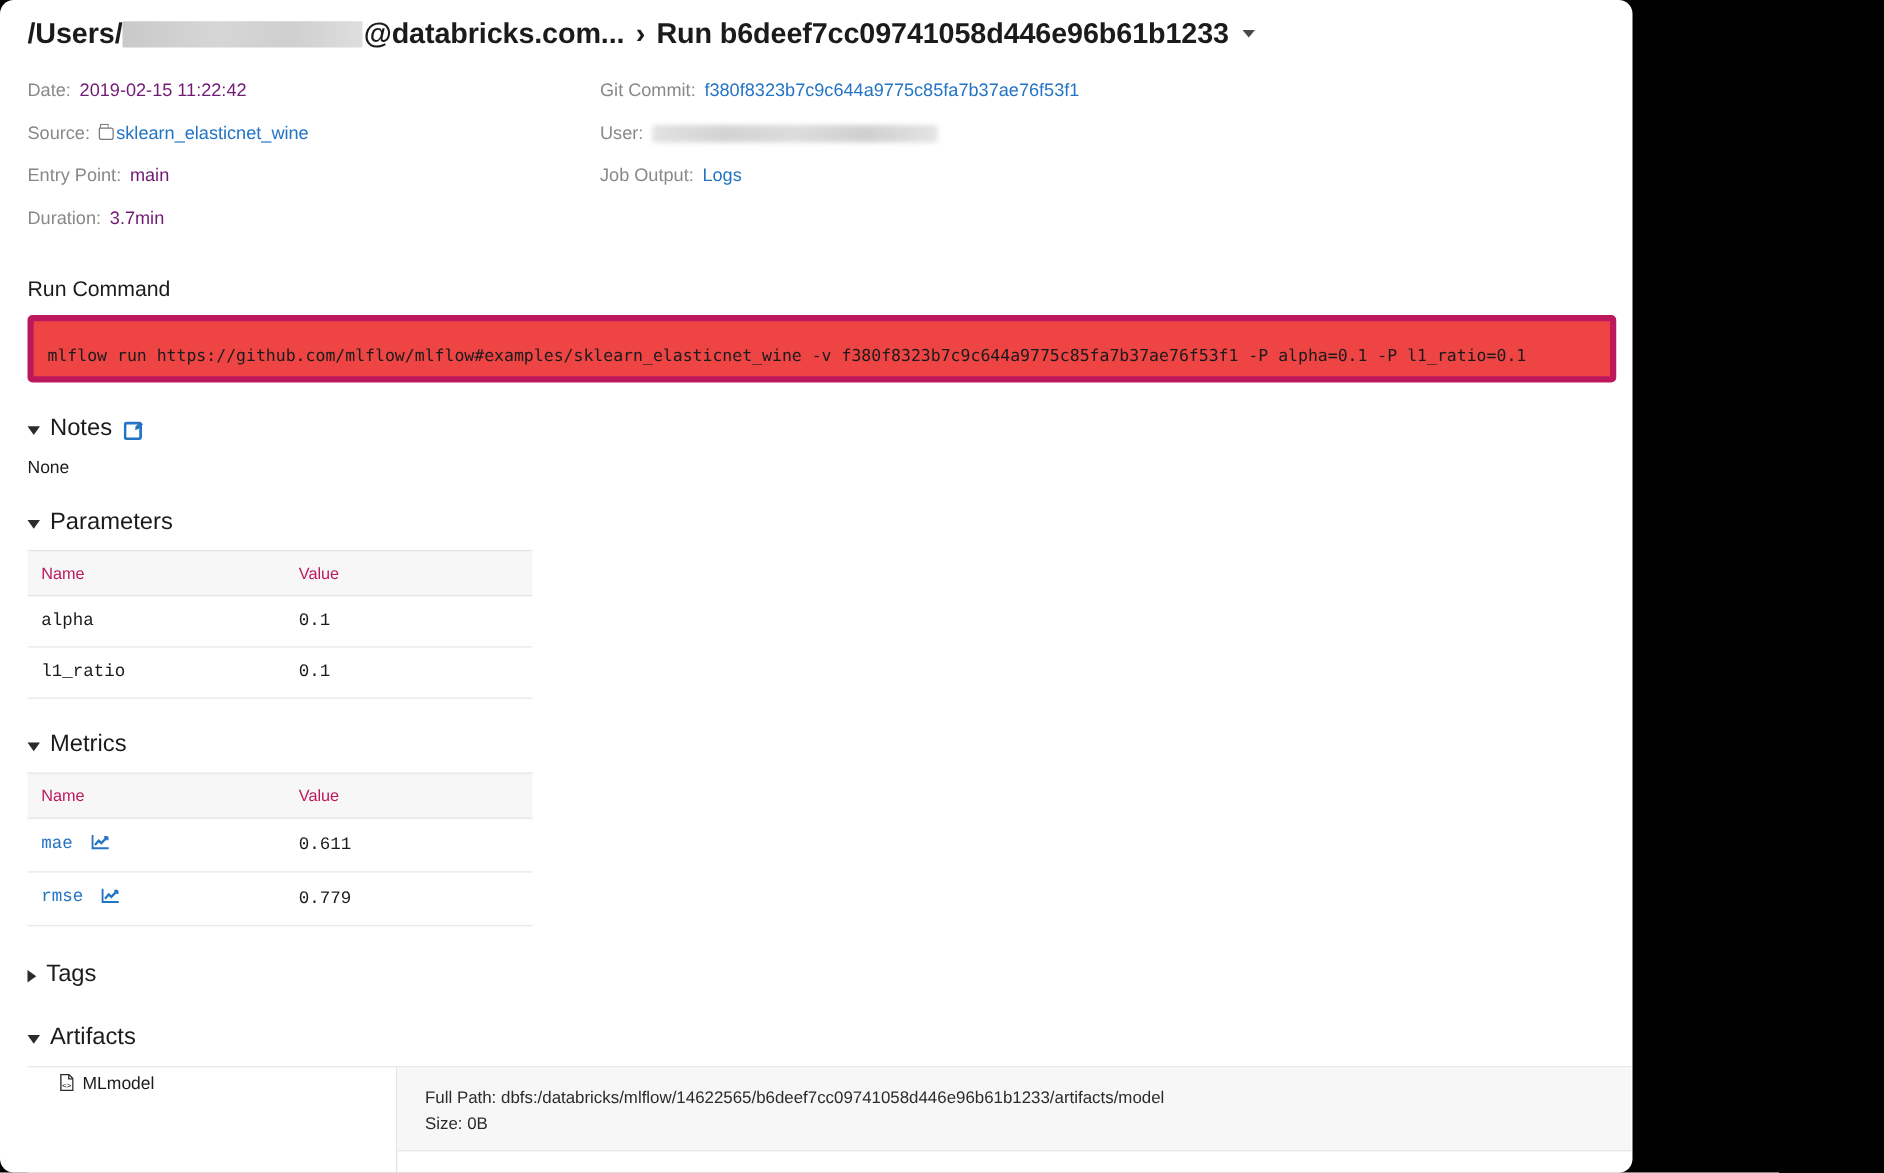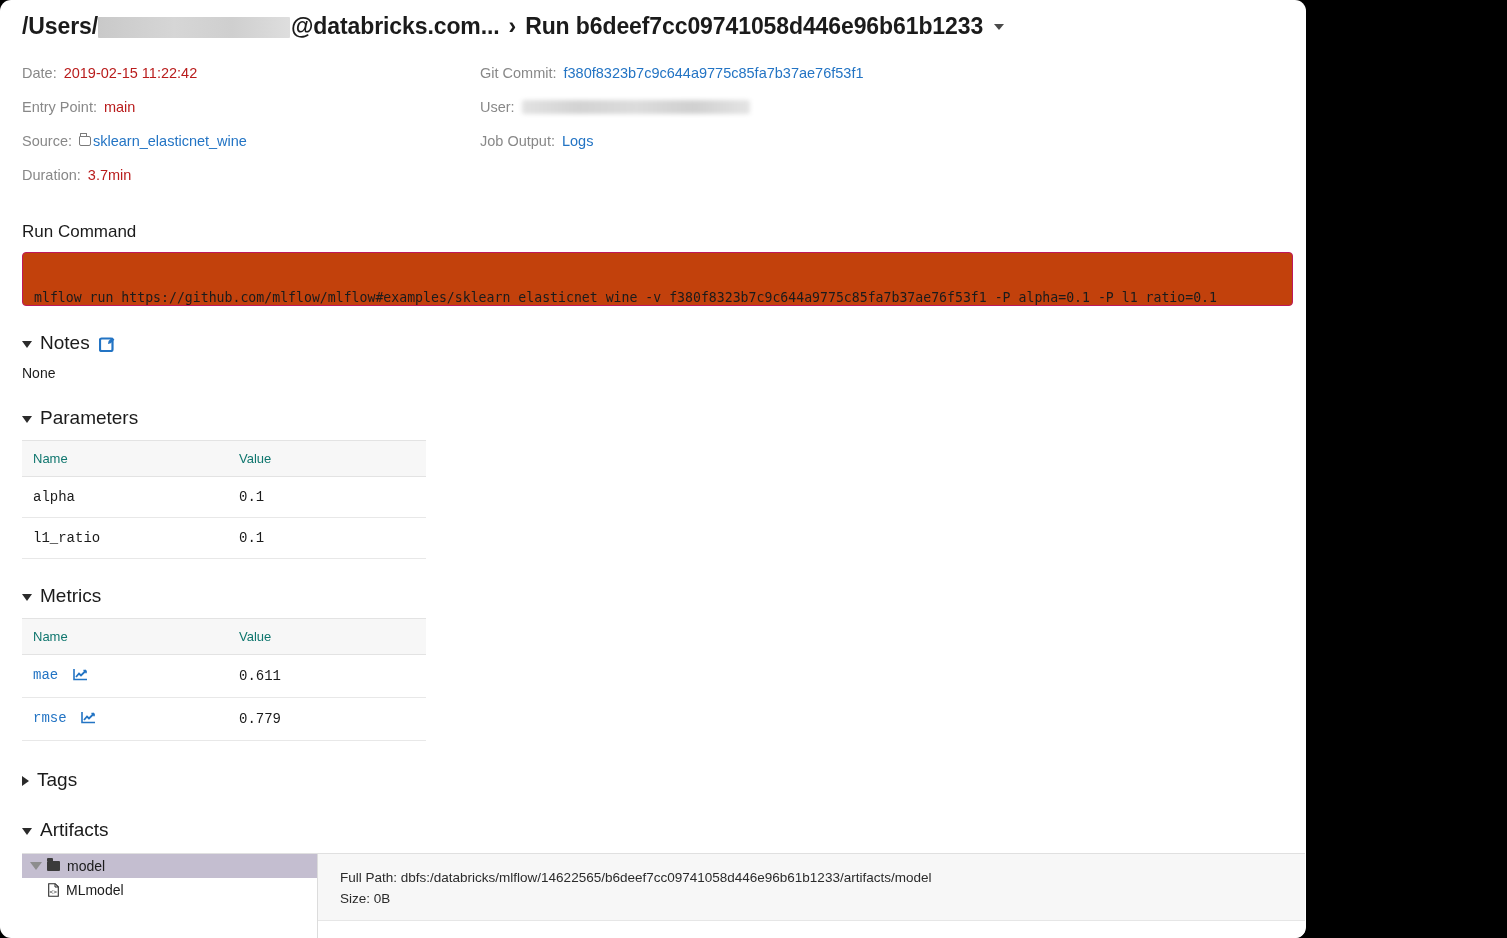--- a/index.html
+++ b/index.html
@@ -56,21 +56,21 @@
     position: relative;
     margin-top: 16px;
     font-size: 14.5px;
     color: #1b1b1b;
   }
   .meta-col { position: absolute; top: 0; }
   .meta-col.left { left: 0; }
   .meta-col.right { left: 458px; }
   .meta-row { height: 34px; display: flex; align-items: center; white-space: nowrap; }
   .meta-label { color: #888888; margin-right: 7px; }
-  .meta-value { color: #b91c1c; text-align: center; }
+  .meta-value { color: #701a75; text-align: center; }
   .link { color: #2374c4; text-decoration: none; }
   .folder-icon {
     display: inline-block;
     width: 12px; height: 10px;
     border: 1.3px solid #7a7a7a;
     border-radius: 1px 2px 2px 2px;
     position: relative;
     margin-right: 2px;
     vertical-align: -1px;
   }
@@ -94,28 +94,28 @@
 
   
   .section-title {
     font-size: 17px;
     color: #1b1b1b;
     margin: 0 0 10px 0;
     font-weight: normal;
   }
   .command-wrap { margin-top: 24px; padding-right: 12px; }
   .command-box {
-    border: 1px solid #be185d;
+    border: 5px solid #be185d;
     border-radius: 4px;
-    background: #c2410c;
+    background: #ef4444;
     height: 54px;
     margin-right: 1px;
     overflow: hidden;
     display: flex;
-    align-items: flex-end;
+    align-items: center;
   }
   .command-text {
     font-family: "DejaVu Sans Mono", monospace;
     font-size: 13.2px;
     color: #1b1b1b;
     padding: 12px 0 0 11px;
     white-space: nowrap;
   }
 
   
@@ -158,21 +158,21 @@
 
   
   .tbl {
     width: 404px;
     border-collapse: collapse;
     margin-top: 11px;
     font-size: 14px;
   }
   .tbl th {
     background: #f7f7f7;
-    color: #0f766e;
+    color: #be185d;
     font-weight: normal;
     text-align: left;
     font-size: 13px;
     padding: 10px 0 10px 11px;
     border-top: 1px solid #e3e3e3;
     border-bottom: 1px solid #e3e3e3;
   }
   .tbl th.col-name { width: 206px; }
   .tbl td {
     padding: 12px 0 12px 11px;
@@ -265,28 +265,28 @@
 
     <div class="meta" style="height:142px;">
       <div class="meta-col left">
 
         <div class="meta-row">
           <span class="meta-label">Date:</span>
           <span class="meta-value">2019-02-15 11:22:42</span>
         </div>
 
         <div class="meta-row">
-          <span class="meta-label">Entry Point:</span>
-          <span class="meta-value">main</span>
-        </div>
-
-        <div class="meta-row">
           <span class="meta-label">Source:</span>
           <span class="folder-icon"></span>
           <a class="link" href="#">sklearn_elasticnet_wine</a>
+        </div>
+
+        <div class="meta-row">
+          <span class="meta-label">Entry Point:</span>
+          <span class="meta-value">main</span>
         </div>
 
         <div class="meta-row">
           <span class="meta-label">Duration:</span>
           <span class="meta-value">3.7min</span>
         </div>
       </div>
 
       <div class="meta-col right">
 
@@ -407,25 +407,20 @@
     <div class="sect" style="margin-top:28px;">
       <div class="sect-head">
         <span class="tri-down"></span>
         <span>Artifacts</span>
       </div>
 
       <div class="artifacts-body">
 
         <div class="art-tree">
 
-          <div class="art-row selected">
-            <span class="tree-caret"></span>
-            <span class="folder-glyph"></span>
-            <span>model</span>
-          </div>
 
           <div class="art-row child">
             <span class="file-glyph">
               <svg width="11" height="14" viewBox="0 0 11 14">
                 <path d="M0.7 0.7 H7.2 L10.3 3.8 V13.3 H0.7 Z" fill="#ffffff" stroke="#2b2b2b" stroke-width="1.1"></path>
                 <path d="M7.0 0.9 V4.0 H10.1" fill="none" stroke="#2b2b2b" stroke-width="1"></path>
                 <text x="1.6" y="11.4" font-family="DejaVu Sans Mono, monospace" font-size="6.2" fill="#2b2b2b">&lt;&gt;</text>
               </svg>
             </span>
             <span>MLmodel</span>

